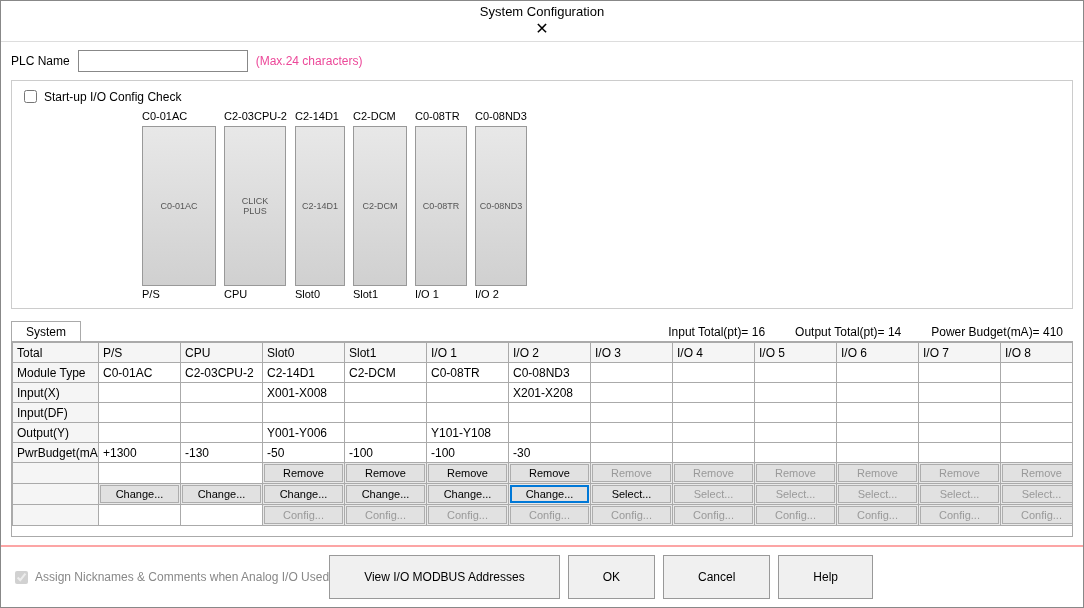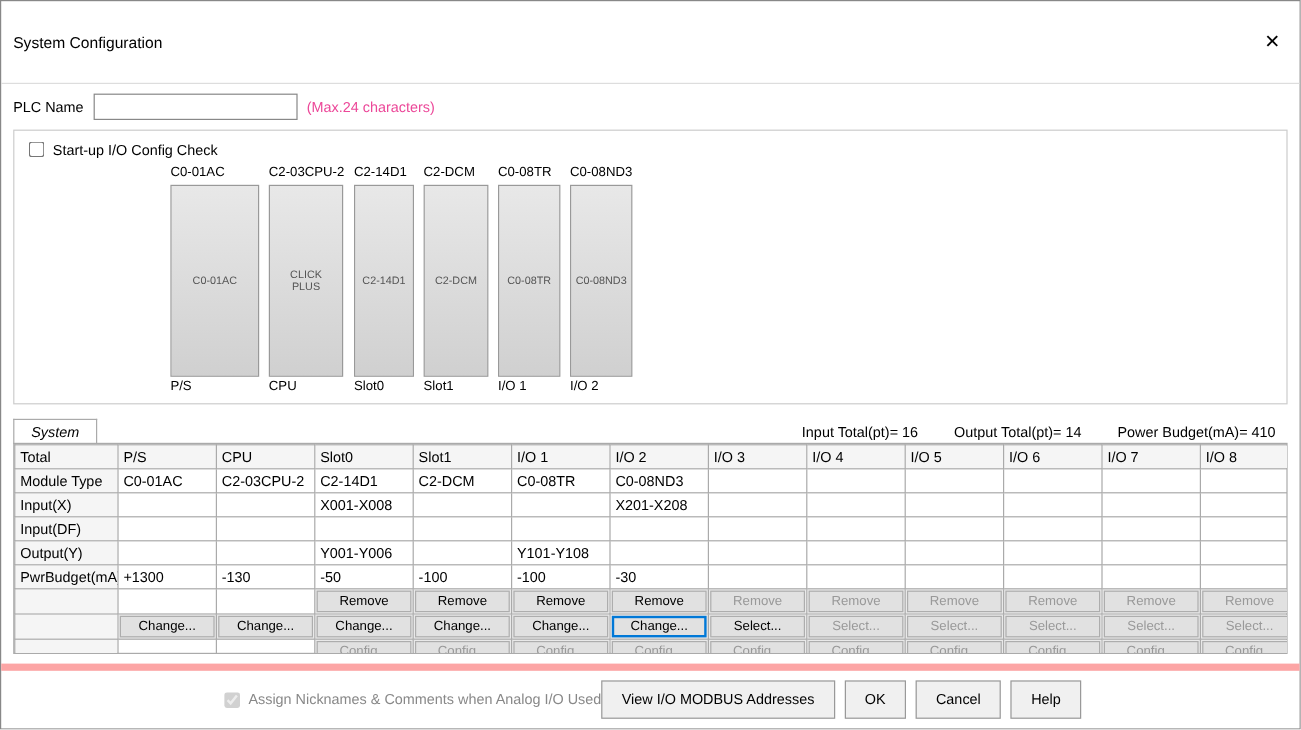--- a/index.html
+++ b/index.html
@@ -1,18 +1,18 @@
 <!DOCTYPE html>
 <html><head>
 <meta charset="utf-8">
 <style>
 * { box-sizing: border-box; font-family: 'Segoe UI', Tahoma, sans-serif; }
 body { margin: 0; padding: 0; background: #fff; font-size: 12px; color: #000; }
 .dialog { width: 1084px; height: 608px; border: 1px solid #888; background: #fff; display: flex; flex-direction: column; }
-.titlebar { display: flex; align-items: center; justify-content: space-between; padding: 24px 10px; border-bottom: 1px solid #ddd; }
+.titlebar { display: flex; align-items: center; justify-content: space-between; padding: 3px 10px; border-bottom: 1px solid #ddd; flex-direction: column; }
 .titlebar .title { font-size: 13px; }
 .titlebar .close { font-size: 16px; cursor: pointer; padding: 0 6px; }
 .content { flex: 1; padding: 8px 10px; display: flex; flex-direction: column; overflow: hidden; }
 .row-plc { display: flex; align-items: center; gap: 8px; margin-bottom: 8px; }
 .row-plc label { min-width: 54px; }
 .row-plc input[type=text] { width: 170px; height: 22px; border: 1px solid #888; padding: 2px 4px; }
 .row-plc .hint { color: #ec4899; }
 .config-check { border: 1px solid #ccc; padding: 6px 8px 8px 8px; margin-bottom: 8px; }
 .config-check .chk { display: flex; align-items: center; gap: 4px; margin-bottom: 4px; }
 .modules-row { display: flex; gap: 8px; padding-left: 122px; }
@@ -20,35 +20,35 @@
 .module-col .mlabel { font-size: 11px; height: 14px; margin-bottom: 2px; }
 .module-img { background: linear-gradient(#e8e8e8,#d0d0d0); border: 1px solid #999; height: 160px; display: flex; align-items: center; justify-content: center; font-size: 9px; color: #555; text-align: center; padding: 2px; }
 .mps { width: 74px; }
 .mcpu { width: 62px; }
 .mslot0 { width: 50px; }
 .mslot1 { width: 54px; }
 .mio { width: 52px; }
 .module-col .flabel { font-size: 11px; margin-top: 2px; }
 .tabs-row { display: flex; align-items: center; justify-content: space-between; margin-top: 4px; }
 .tabs { display: flex; }
-.tab { border: 1px solid #aaa; border-bottom: none; padding: 3px 14px; background: #fff; font-size: 12px; cursor: pointer; font-style: italic; }
+.tab { border: 1px solid #aaa; border-bottom: none; padding: 3px 14px; background: #fff; font-size: 12px; cursor: pointer; }
 .totals { display: flex; gap: 30px; font-size: 12px; padding-right: 10px; }
 .table-wrap { border: 1px solid #aaa; flex: 1; overflow: auto; margin-top: -1px; }
 table { border-collapse: collapse; width: 100%; table-layout: fixed; }
 th, td { border: 1px solid #aaa; padding: 2px 4px; font-size: 12px; text-align: left; height: 20px; white-space: nowrap; overflow: hidden; }
 th { background: #f5f5f5; font-weight: normal; }
 .btncell { padding: 1px; text-align: center; background: #e9e9e9; }
 .btncell button { width: 100%; height: 18px; font-size: 11px; border: 1px solid #adadad; background: #e1e1e1; cursor: pointer; padding: 0; }
 .btncell button:disabled { color: #999; cursor: default; }
 .btncell.selected button { border: 2px solid #0078d7; }
-.footer { display: flex; align-items: center; justify-content: center; padding: 8px 10px; border-top: 6px solid #fca5a5; }
+.footer { display: flex; align-items: center; justify-content: flex-start; padding: 8px 10px; border-top: 2px solid #fca5a5; }
 .footer .left { display: flex; align-items: center; gap: 4px; color: #888; }
 .footer .left input { accent-color: #888; }
 .footer .right { display: flex; gap: 8px; }
-.footer button { height: 32px; padding: 0 16px; font-size: 12px; border: 1px solid #999; background: #f0f0f0; cursor: pointer; }
+.footer button { height: 44px; padding: 0 34px; font-size: 12px; border: 1px solid #999; background: #f0f0f0; cursor: pointer; }
 col.c0 { width: 86px; }
 col.c1 { width: 82px; }
 col.c2 { width: 82px; }
 col.cr { width: 82px; }
 </style>
 </head>
 <body>
 
 <div class="dialog">
   <div class="titlebar">

